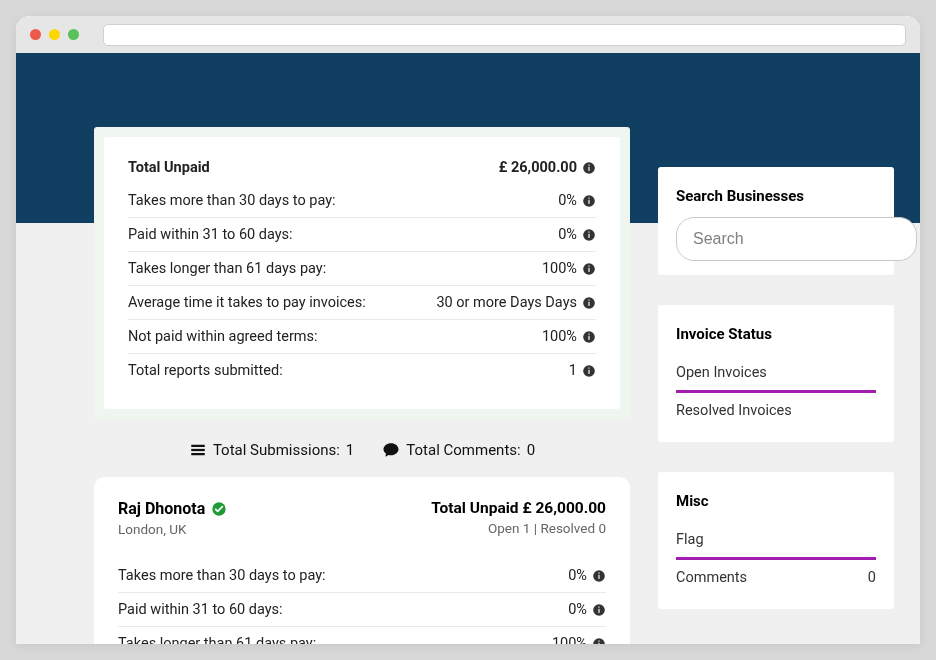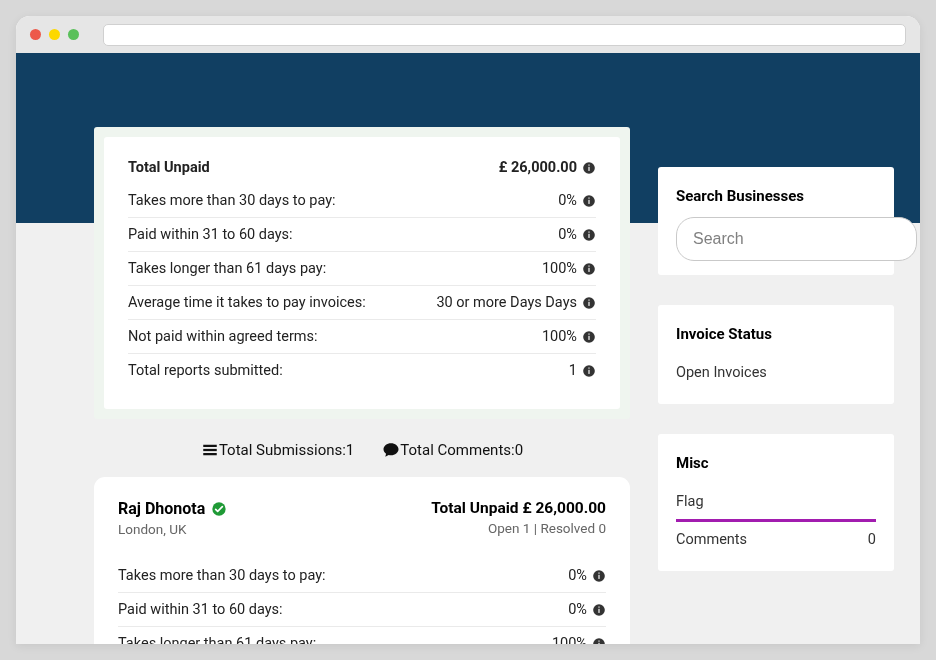--- a/index.html
+++ b/index.html
@@ -96,21 +96,21 @@
 
   .counters {
     display: flex;
     justify-content: center;
     gap: 28px;
     padding: 22px 0 18px;
     font-size: 15px;
     font-weight: 400;
     color: #111;
   }
-  .counter { display: flex; align-items: center; }
+  .counter { display: flex; align-items: center; gap: 6px; }
   .counter svg { width: 18px; height: 18px; }
   .counter b { font-weight: 400; }
 
   .detail-card {
     background: #fff;
     padding: 22px 24px 0 24px;
     border-radius: 11px;
   }
   .detail-header {
     display: flex; justify-content: space-between; align-items: flex-start;
@@ -361,20 +361,21 @@
           <div class="search-row">
             <input class="search-input" type="text" placeholder="Search" style="">
 
           </div>
         </div>
 
         <div class="side-card">
           <div class="side-title">Invoice Status</div>
           <div id="invoice-links">
               <a class="side-link">Open Invoices</a>
+              <a class="side-link">Resolved Invoices</a>
             </div>
         </div>
 
         <div class="side-card">
           <div class="side-title">Misc</div>
           <div id="misc-links">
               <a class="side-link">
                 <span>Flag</span>
               </a>
               <a class="side-link">

